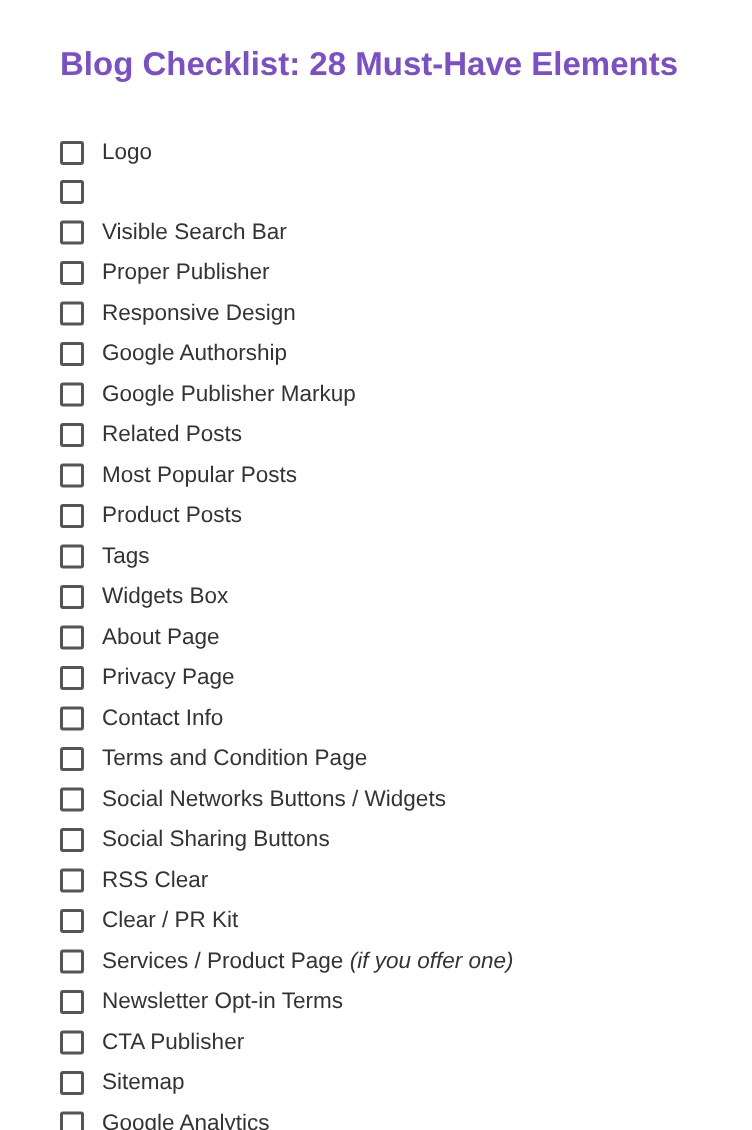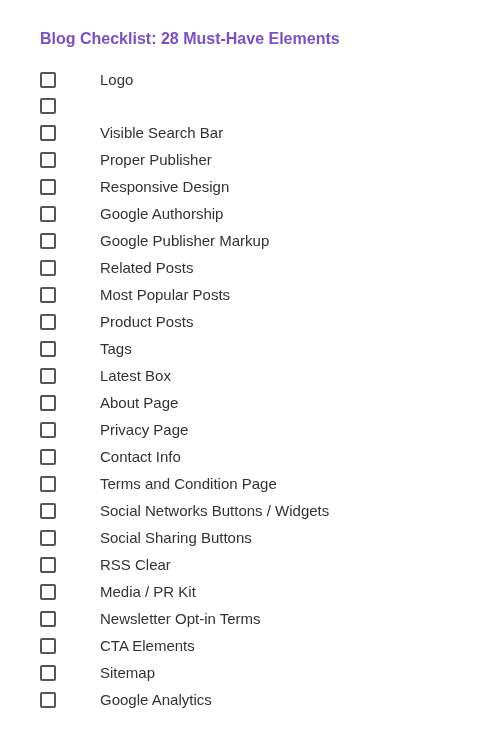--- a/index.html
+++ b/index.html
@@ -11,23 +11,23 @@
     body {
       width: 501px;
       min-height: 753px;
       background: #ffffff;
       font-family: Arial, Helvetica, sans-serif;
       padding: 30px 40px 40px 40px;
     }
 
     .page-title {
       color: #7b4fc8;
-      font-size: 16px;
+      font-size: 22px;
       font-weight: bold;
-      margin-bottom: 18px;
+      margin-bottom: 32px;
     }
 
     .checklist {
       list-style: none;
       padding: 0;
       margin: 0;
     }
 
     .checklist-item {
       display: flex;
@@ -43,21 +43,20 @@
       height: 16px;
       border: 2px solid #555;
       border-radius: 2px;
       margin-right: 12px;
       flex-shrink: 0;
     }
 
     .item-label {
       color: #333;
       font-size: 15px;
-      margin-left: 32px;
     }
 
     .item-label .italic {
       font-style: italic;
       color: #333;
     }
   </style>
 </head>
 <body>
 
@@ -102,21 +101,21 @@
     <li class="checklist-item">
       <span class="checkbox-icon"></span>
       <span class="item-label">Product Posts</span>
     </li>
     <li class="checklist-item">
       <span class="checkbox-icon"></span>
       <span class="item-label">Tags</span>
     </li>
     <li class="checklist-item">
       <span class="checkbox-icon"></span>
-      <span class="item-label">Latest Box</span>
+      <span class="item-label">Widgets Box</span>
     </li>
     <li class="checklist-item">
       <span class="checkbox-icon"></span>
       <span class="item-label">About Page</span>
     </li>
     <li class="checklist-item">
       <span class="checkbox-icon"></span>
       <span class="item-label">Privacy Page</span>
     </li>
     <li class="checklist-item">
@@ -134,29 +133,33 @@
     <li class="checklist-item">
       <span class="checkbox-icon"></span>
       <span class="item-label">Social Sharing Buttons</span>
     </li>
     <li class="checklist-item">
       <span class="checkbox-icon"></span>
       <span class="item-label">RSS Clear</span>
     </li>
     <li class="checklist-item">
       <span class="checkbox-icon"></span>
-      <span class="item-label">Media / PR Kit</span>
+      <span class="item-label">Clear / PR Kit</span>
+    </li>
+    <li class="checklist-item">
+      <span class="checkbox-icon"></span>
+      <span class="item-label">Services / Product Page <span class="italic">(if you offer one)</span></span>
     </li>
     <li class="checklist-item">
       <span class="checkbox-icon"></span>
       <span class="item-label">Newsletter Opt-in Terms</span>
     </li>
     <li class="checklist-item">
       <span class="checkbox-icon"></span>
-      <span class="item-label">CTA Elements</span>
+      <span class="item-label">CTA Publisher</span>
     </li>
     <li class="checklist-item">
       <span class="checkbox-icon"></span>
       <span class="item-label">Sitemap</span>
     </li>
     <li class="checklist-item">
       <span class="checkbox-icon"></span>
       <span class="item-label">Google Analytics</span>
     </li>
     <li class="checklist-item"></li>

